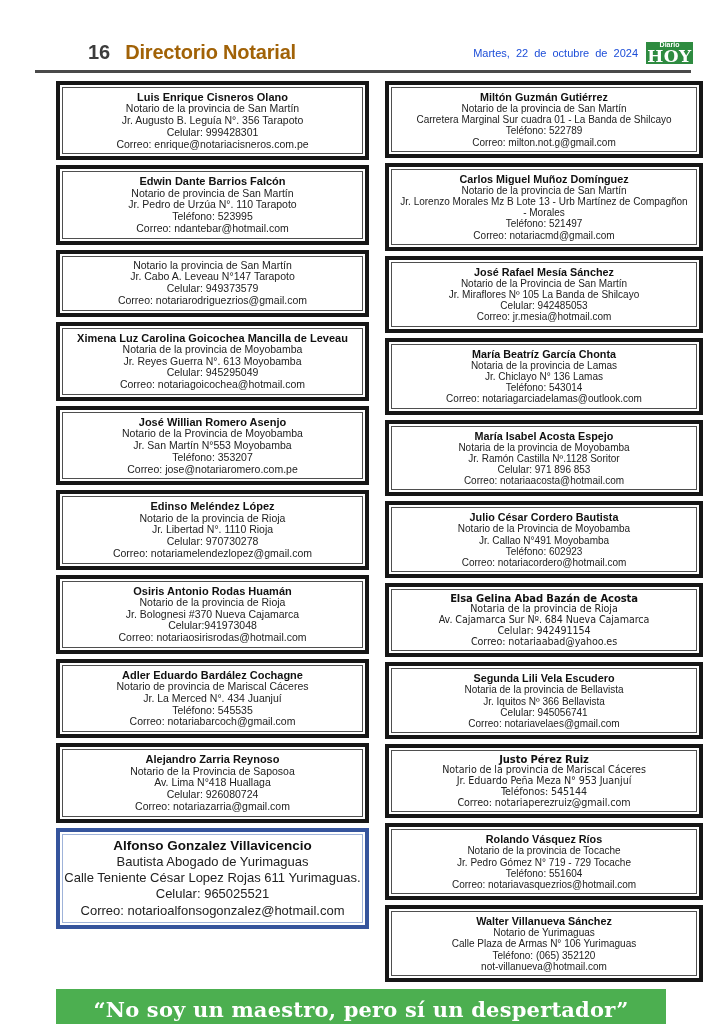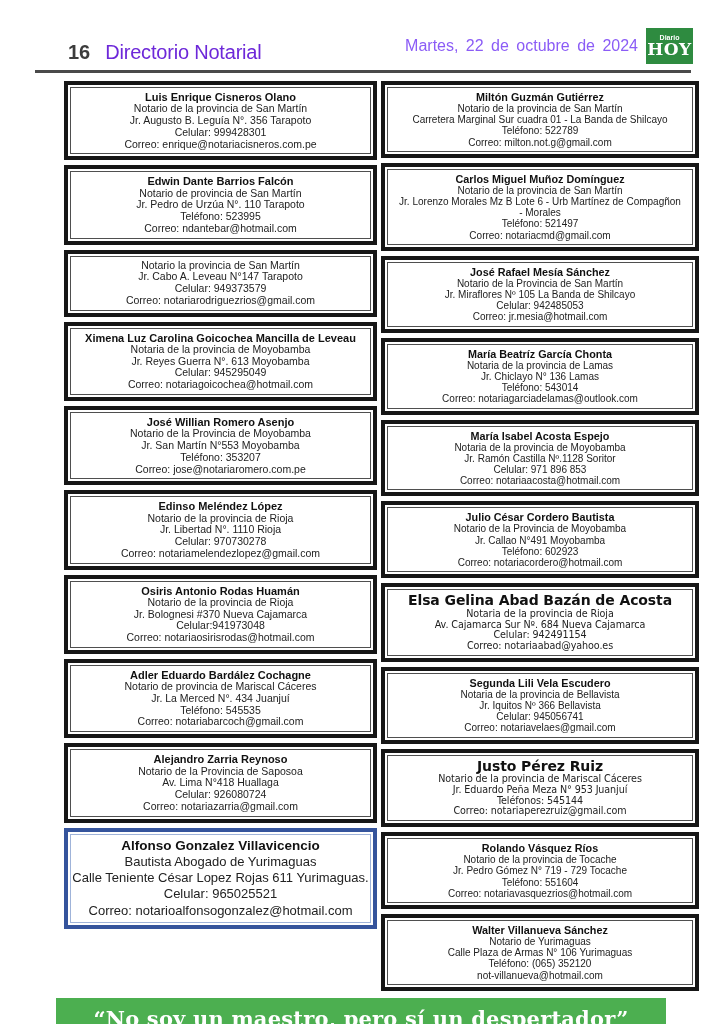--- a/index.html
+++ b/index.html
@@ -5,45 +5,45 @@
   html,body{margin:0;padding:0;}
   body{
     width:723px;height:1024px;background:#ffffff;
     font-family:"Liberation Sans",sans-serif;color:#1a1a1a;
     position:relative;overflow:hidden;
   }
   .page{padding:22px 30px 0 56px;}
 
   
   .header{display:flex;align-items:flex-end;justify-content:space-between;height:42px;margin-left:12px;}
-  .header-left{display:flex;align-items:baseline;gap:15px;}
+  .header-left{display:flex;align-items:baseline;gap:15px;margin-left:20px;}
   .page-number{font-size:20px;font-weight:bold;color:#3c3c3c;}
-  .page-title{font-size:20px;font-weight:normal;color:#6d28d9;letter-spacing:-0.2px;}
+  .page-title{font-size:20px;font-weight:bold;color:#a16207;letter-spacing:-0.2px;}
   .header-right{display:flex;align-items:center;gap:8px;}
-  .issue-date{font-size:16px;color:#8b5cf6;word-spacing:3px;}
-  .logo{width:47px;height:36px;display:flex;flex-direction:column;align-items:center;justify-content:center;line-height:1;}
+  .issue-date{font-size:11px;color:#1d4ed8;word-spacing:3px;}
+  .logo{width:47px;height:22px;display:flex;flex-direction:column;align-items:center;justify-content:center;line-height:1;}
   .logo-top{font-size:7px;font-weight:bold;color:#fff;font-family:"Liberation Sans",sans-serif;}
   .logo-main{font-size:17px;font-weight:bold;color:#fff;font-family:"DejaVu Serif",serif;letter-spacing:0.5px;}
   .header-rule{height:3px;background:#4a4a4a;margin:6px 0 8px -21px;width:656px;}
 
   
-  .columns{display:grid;grid-template-columns:313px 318px;column-gap:4px;margin-left:8px;}
+  .columns{display:grid;grid-template-columns:313px 318px;column-gap:16px;}
   .col{display:flex;flex-direction:column;gap:5px;}
 
   
   .card{border:4px solid #161616;padding:2px;background:#fff;}
   .card-inner{border:1.5px solid #4f4f4f;text-align:center;padding:3px 1px;}
   .line{font-size:10.5px;line-height:1.12;color:#222;}
   .line.name{font-weight:bold;font-size:11px;color:#111;}
   .col-right .line{font-size:10px;}
   .col-right .line.name{font-size:10.8px;}
 
   
   .card.wide .line{font-family:"DejaVu Sans",sans-serif;font-size:9.6px;letter-spacing:-0.1px;}
-  .card.wide .line.name{font-size:14px;}
+  .card.wide .line.name{font-size:10px;}
 
   
   .card.blue{border-color:#35549c;}
   .card.blue .card-inner{border-color:#9fb3d9;text-align:center;}
   .card.blue .line{font-size:13px;line-height:1.24;}
   .card.blue .line.name{font-size:13.5px;}
 
   
   .card.walter .line:nth-child(4){font-size:10px;font-family:"Liberation Sans",sans-serif;}
 
@@ -177,21 +177,21 @@
             <div class="line">Notario de la provincia de San Martín</div>
             <div class="line">Carretera Marginal Sur cuadra 01 - La Banda de Shilcayo</div>
             <div class="line">Teléfono: 522789</div>
             <div class="line">Correo: milton.not.g@gmail.com</div>
           </div>
         </div>
         <div class="card">
           <div class="card-inner">
             <div class="line name">Carlos Miguel Muñoz Domínguez</div>
             <div class="line">Notario de la provincia de San Martín</div>
-            <div class="line">Jr. Lorenzo Morales Mz B Lote 6 - Urb Martínez de Compagñon</div>
+            <div class="line">Jr. Lorenzo Morales Mz B Lote 13 - Urb Martínez de Compagñon</div>
             <div class="line">- Morales</div>
             <div class="line">Teléfono: 521497</div>
             <div class="line">Correo: notariacmd@gmail.com</div>
           </div>
         </div>
         <div class="card">
           <div class="card-inner">
             <div class="line name">José Rafael Mesía Sánchez</div>
             <div class="line">Notario de la Provincia de San Martín</div>
             <div class="line">Jr. Miraflores Nº 105 La Banda de Shilcayo</div>

